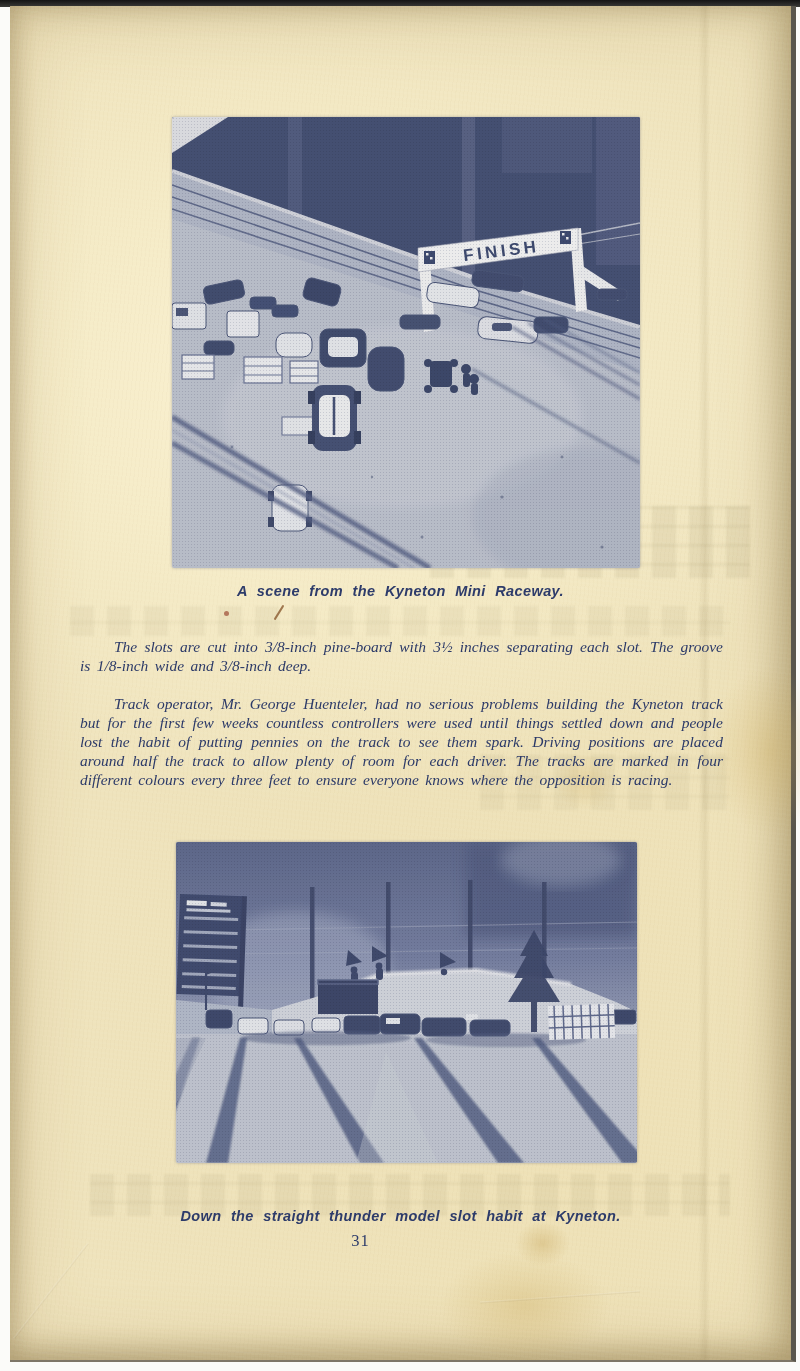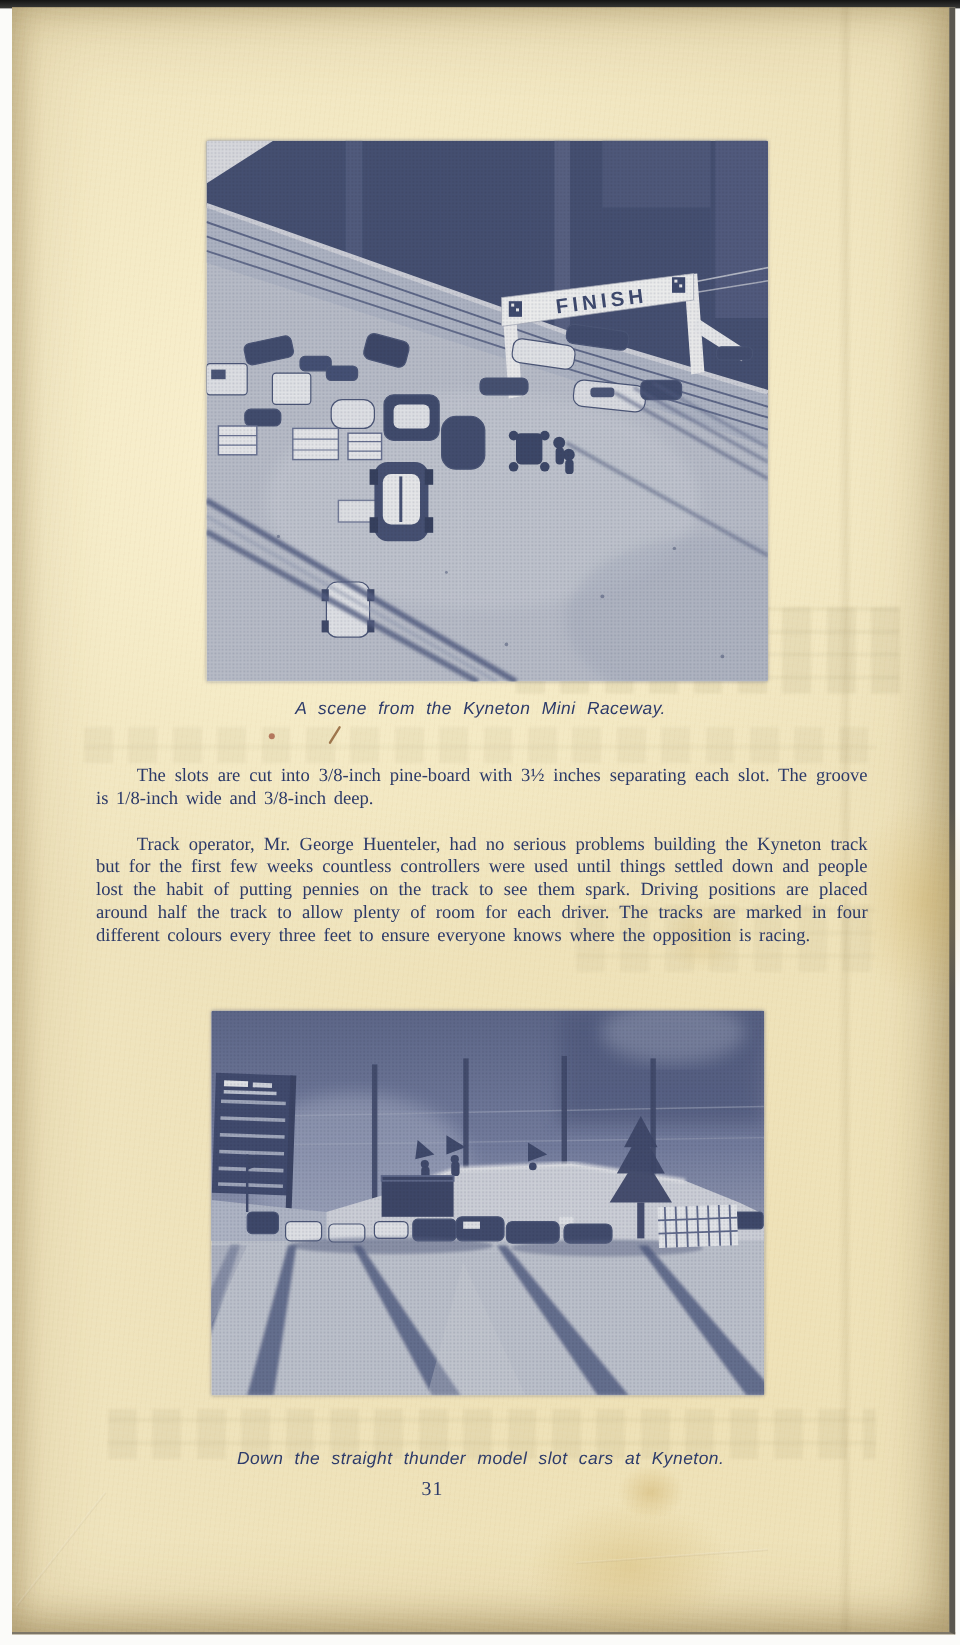--- a/index.html
+++ b/index.html
@@ -39,28 +39,28 @@
   .photo{position:absolute;border-radius:2px;overflow:hidden;box-shadow:0 0 3px rgba(45,55,95,.35);}
   .photo svg{display:block;}
   .ph1{left:162px;top:111px;width:468px;height:451px;}
   .ph2{left:166px;top:836px;width:461px;height:321px;}
   .halftone{position:absolute;inset:0;pointer-events:none;mix-blend-mode:multiply;opacity:.55;
     background-image:radial-gradient(rgba(36,48,92,.30) .8px, rgba(0,0,0,0) 1px);
     background-size:3px 3px;}
   .photo-tint{position:absolute;inset:0;pointer-events:none;background:rgba(238,226,186,.10);}
 
   .caption{position:absolute;left:0;width:781px;text-align:center;
-    font-family:"Liberation Sans",sans-serif;font-weight:normal;font-style:italic;
+    font-family:"Liberation Sans",sans-serif;font-weight:bold;font-style:italic;
     font-size:14.5px;color:#2d3b6a;letter-spacing:.4px;word-spacing:5px;}
   .cap1{top:577px;}
   .cap2{top:1202px;}
 
   .bodytext{position:absolute;left:70px;top:631px;width:643px;color:#2c3a68;}
   .bodytext p{margin:0 0 19px 0;font-size:15.5px;line-height:19px;text-align:justify;
-    text-indent:34px;word-spacing:2.5px;}
+    text-indent:34px;word-spacing:2.5px;font-style:italic;}
 
   .pagenum{position:absolute;left:0;top:1225px;width:701px;text-align:center;
     font-size:16.5px;color:#2d3b6a;letter-spacing:1px;}
 </style>
 </head>
 <body>
 
 <div class="scan">
   <div class="top-band"></div>
 
@@ -347,20 +347,20 @@
           <polygon points="238,196 246,196 348,321 322,321"></polygon>
           <polygon points="356,196 364,196 472,321 446,321"></polygon>
         </g>
         <polygon points="0,196 30,196 0,262" fill="#9aa2ba" opacity=".55"></polygon>
         <polygon points="210,210 262,321 180,321" fill="#c6cad7" opacity=".35"></polygon>
       </svg>
       <div class="halftone"></div>
       <div class="photo-tint"></div>
     </div>
 
-    <div class="caption cap2">Down the straight thunder model slot cars at Kyneton.</div>
+    <div class="caption cap2">Down the straight thunder model slot habit at Kyneton.</div>
 
     <div class="pagenum">31</div>
 
     <div class="crease c1"></div>
     <div class="crease c2"></div>
   </div>
 </div>
 
 </body></html>

